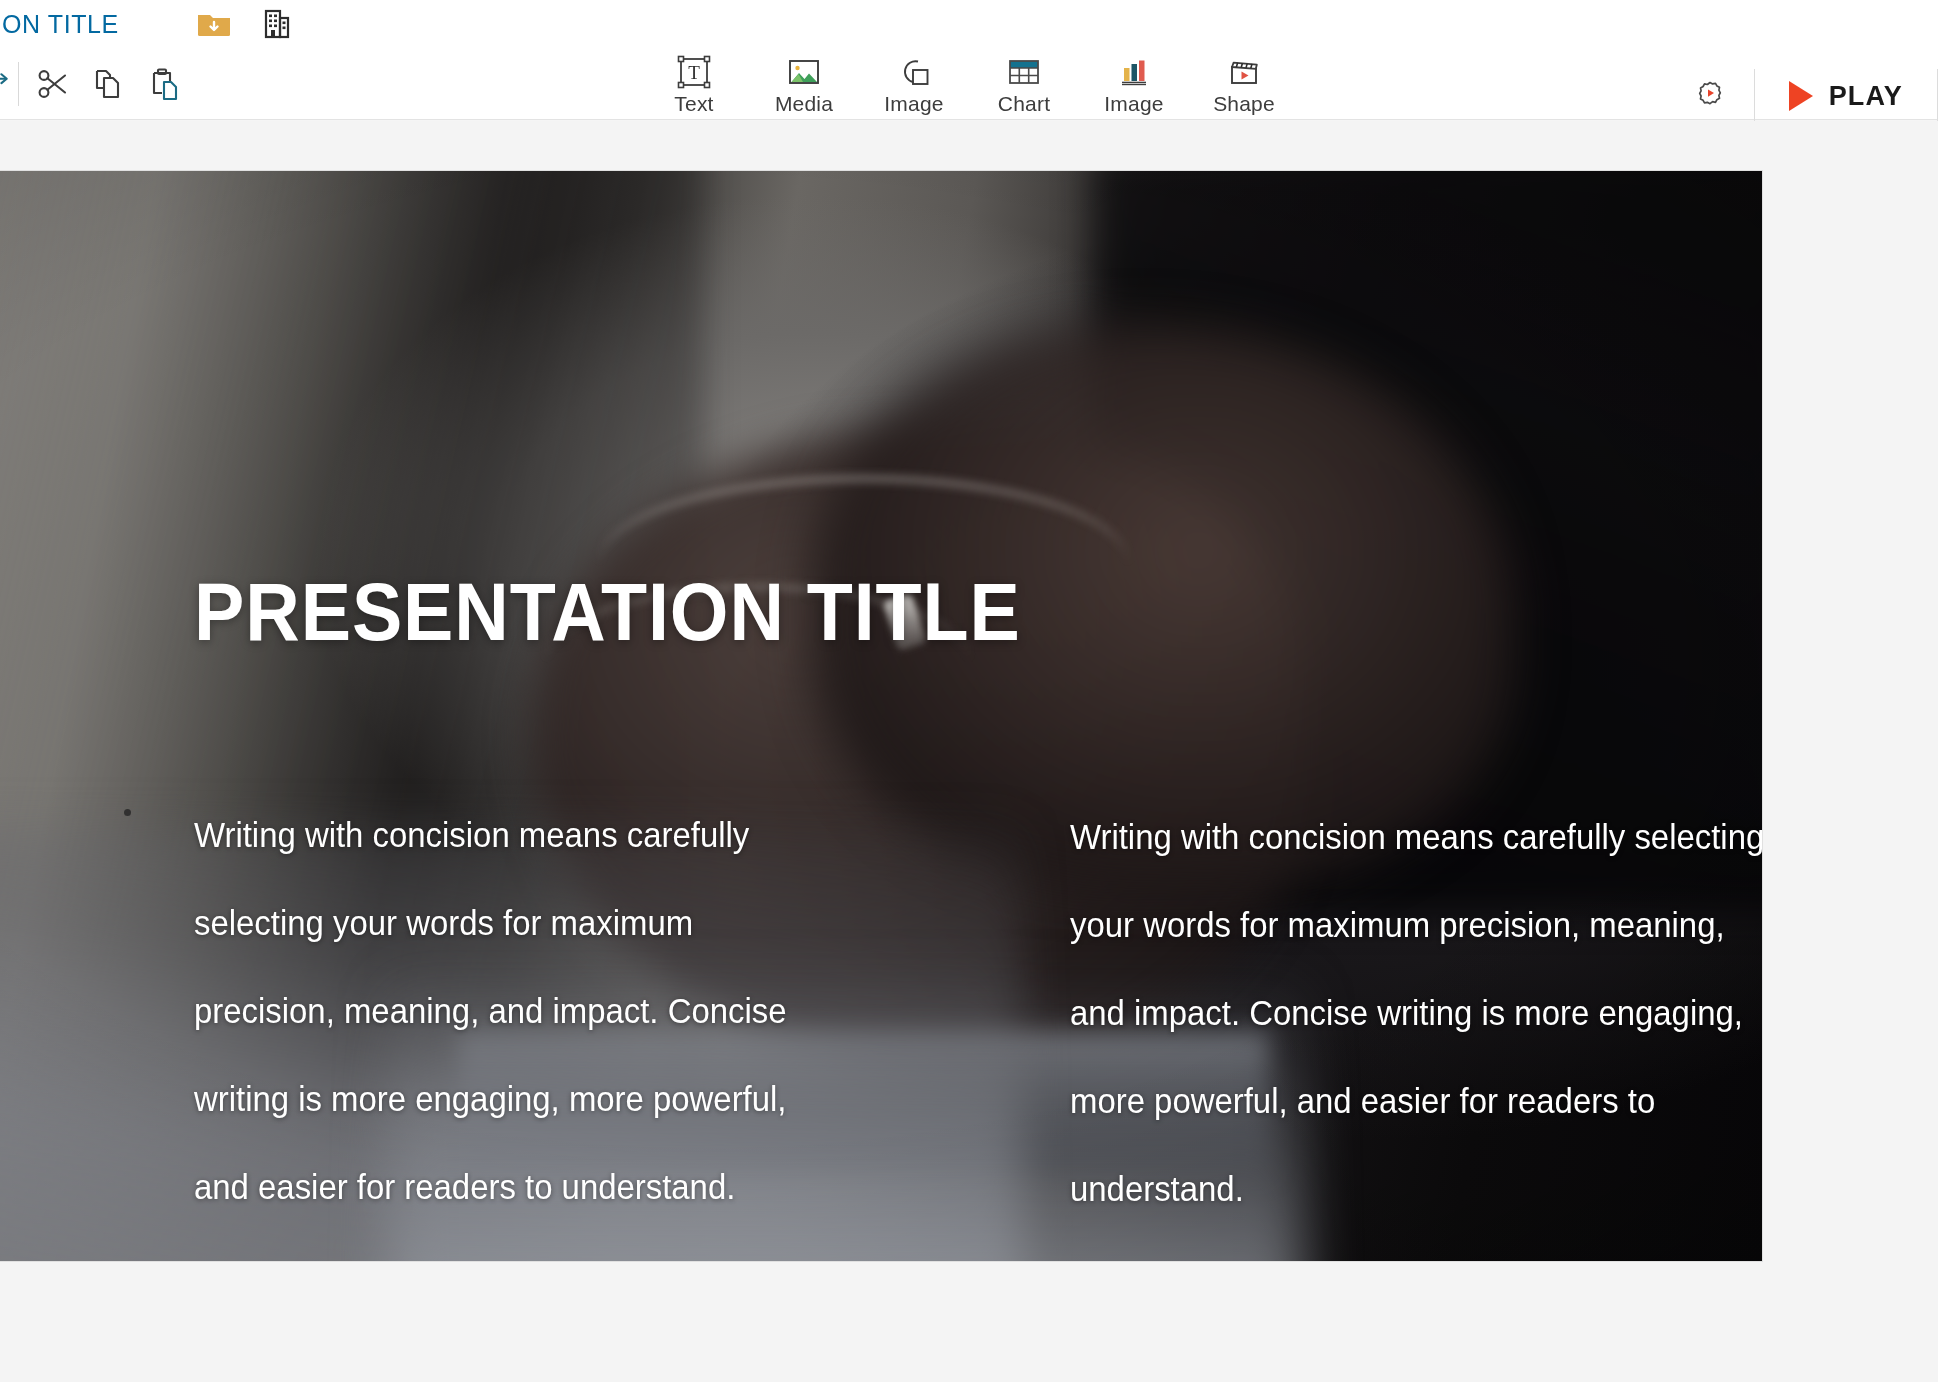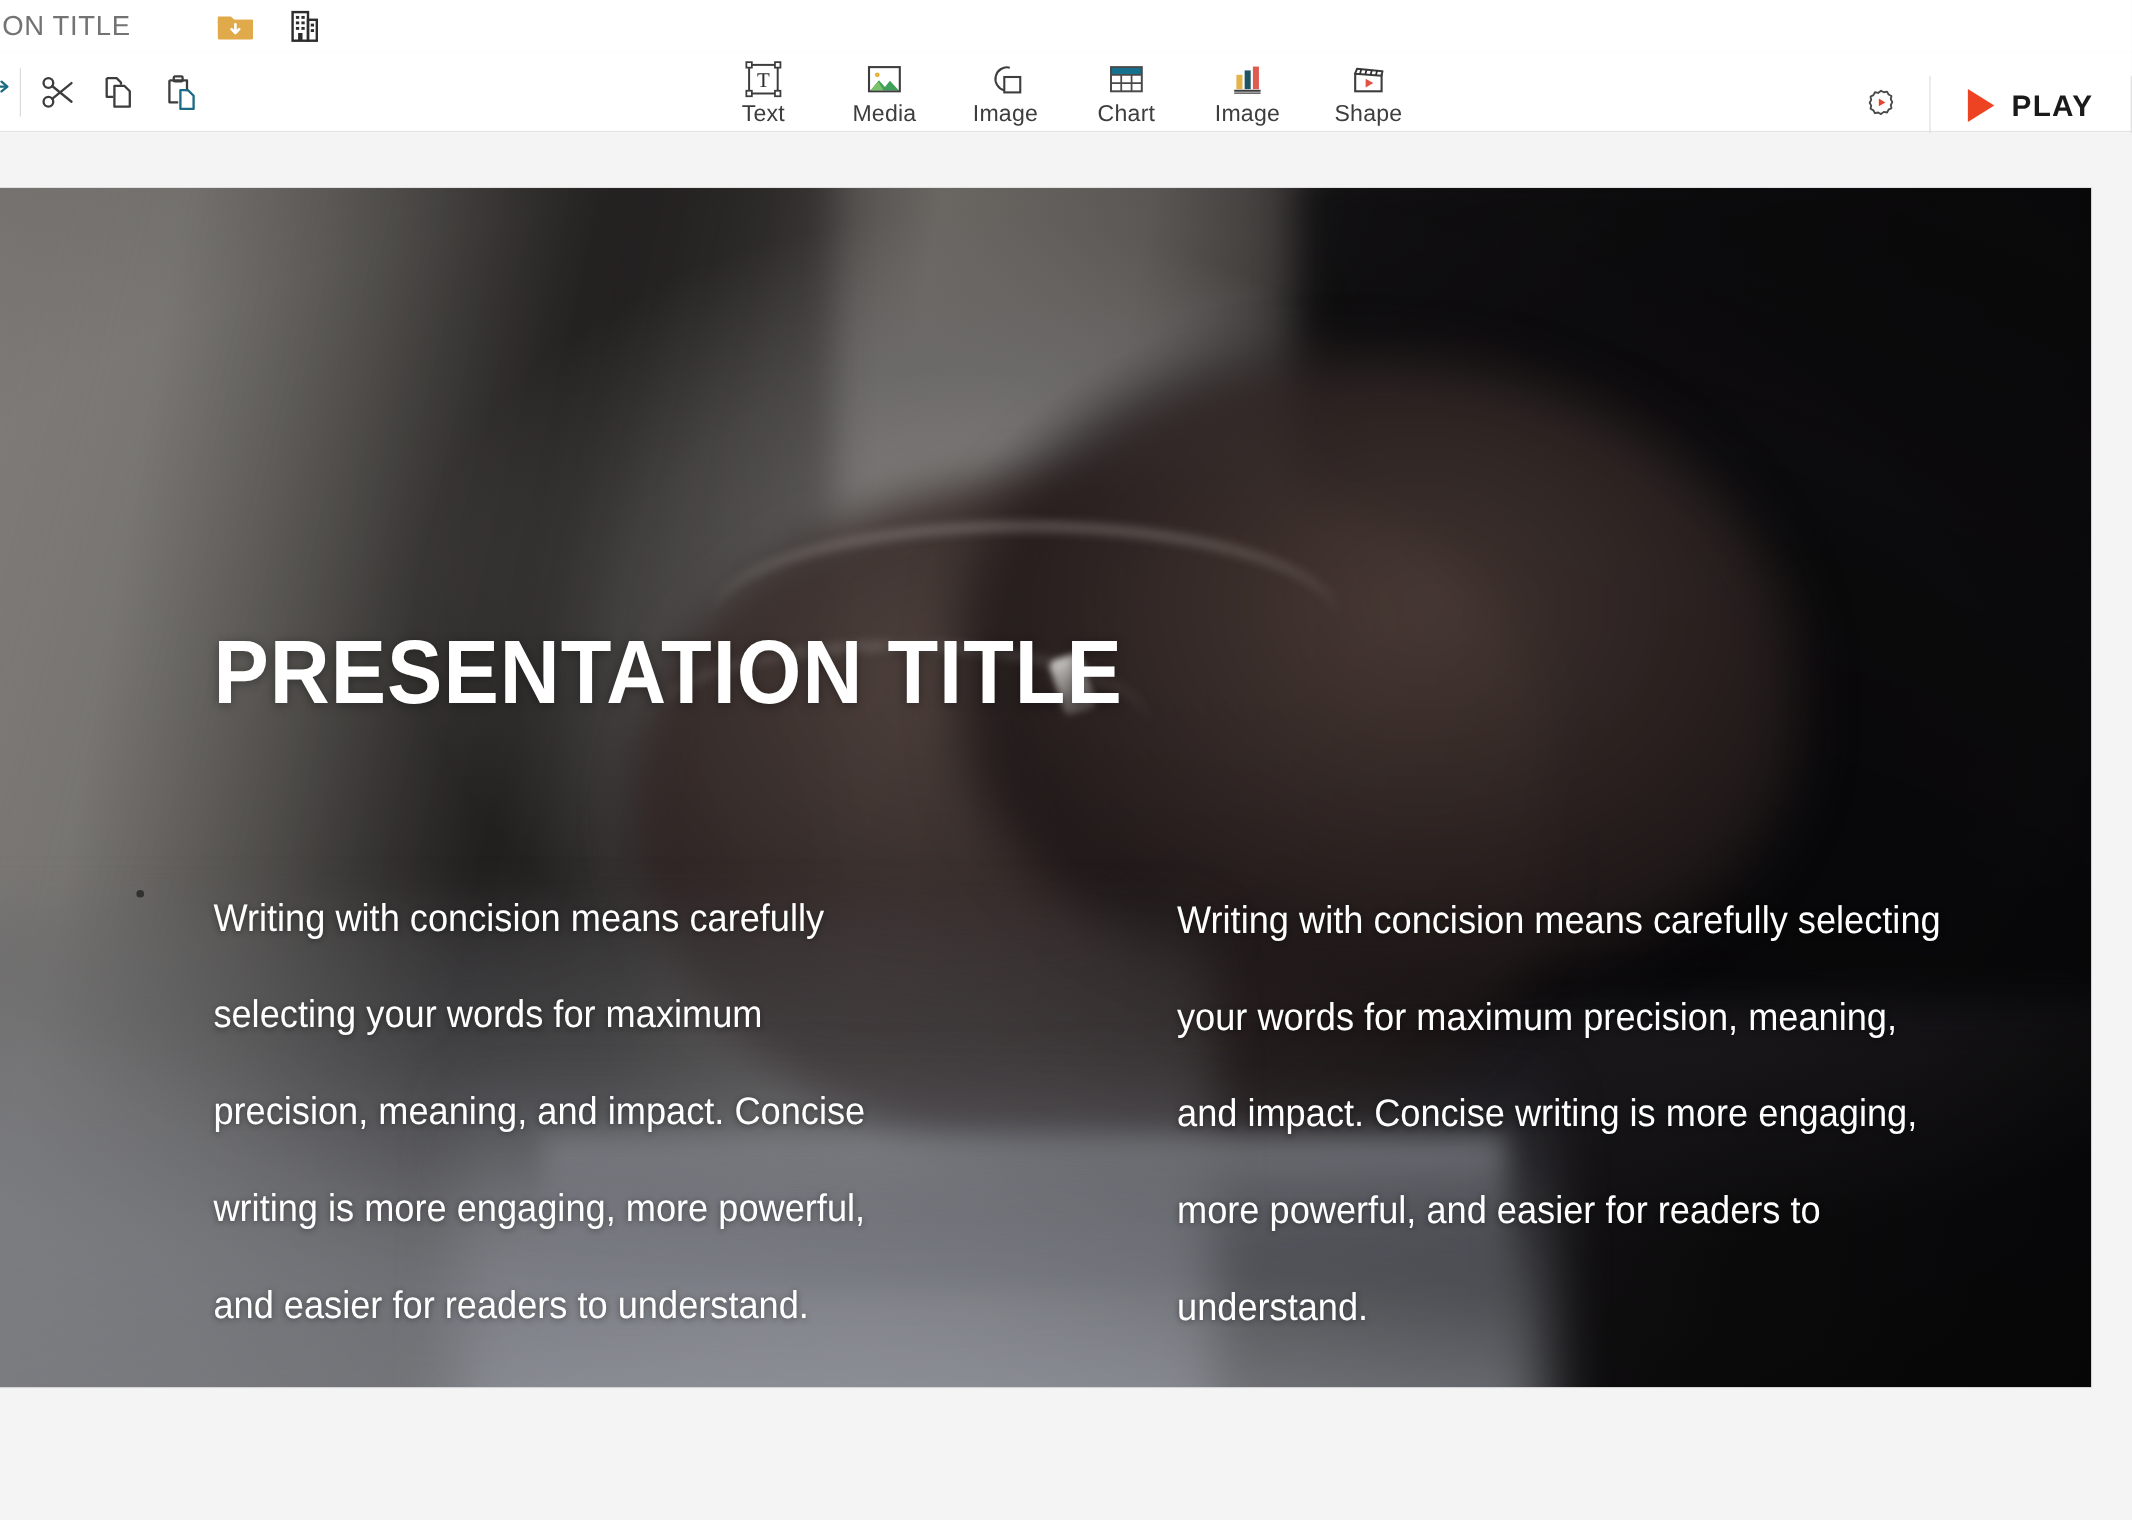--- a/index.html
+++ b/index.html
@@ -13,21 +13,21 @@
   
   .topbar {
     position: absolute; left: 0; top: 0;
     width: 1938px; height: 48px;
     background: #ffffff;
     display: flex; align-items: center;
   }
   .doc-title {
     margin-left: 0px; padding-left: 2px;
     font-size: 25px; letter-spacing: .6px;
-    color: #737373; font-weight: 400;
+    color: #0369a1; font-weight: 400;
     white-space: nowrap;
   }
   .title-icons { display: flex; align-items: center; gap: 30px; margin-left: 78px; }
 
   
   .toolbar {
     position: absolute; left: 0; top: 48px;
     width: 1938px; height: 72px;
     background: #ffffff;
     border-bottom: 1px solid #e3e3e3;
@@ -85,21 +85,21 @@
   
   .workspace {
     position: absolute; left: 0; top: 121px;
     width: 1938px; height: 1261px;
     background: #f4f4f4;
   }
 
   
   .slide {
     position: absolute; left: 0px; top: 171px;
-    width: 1901px; height: 1090px;
+    width: 1762px; height: 1090px;
     overflow: hidden;
     background: #737373;
     box-shadow: 0 0 0 1px #e0e0e0;
   }
   
   .bg-base {
     position: absolute; inset: 0;
     background:
       radial-gradient(ellipse 900px 600px at 78% 46%, #100f10 0%, #19171a 45%, rgba(25,23,26,0) 78%),
       radial-gradient(ellipse 620px 460px at 46% 36%, #8d8a87 0%, #6c6a68 50%, rgba(108,106,104,0) 80%),

